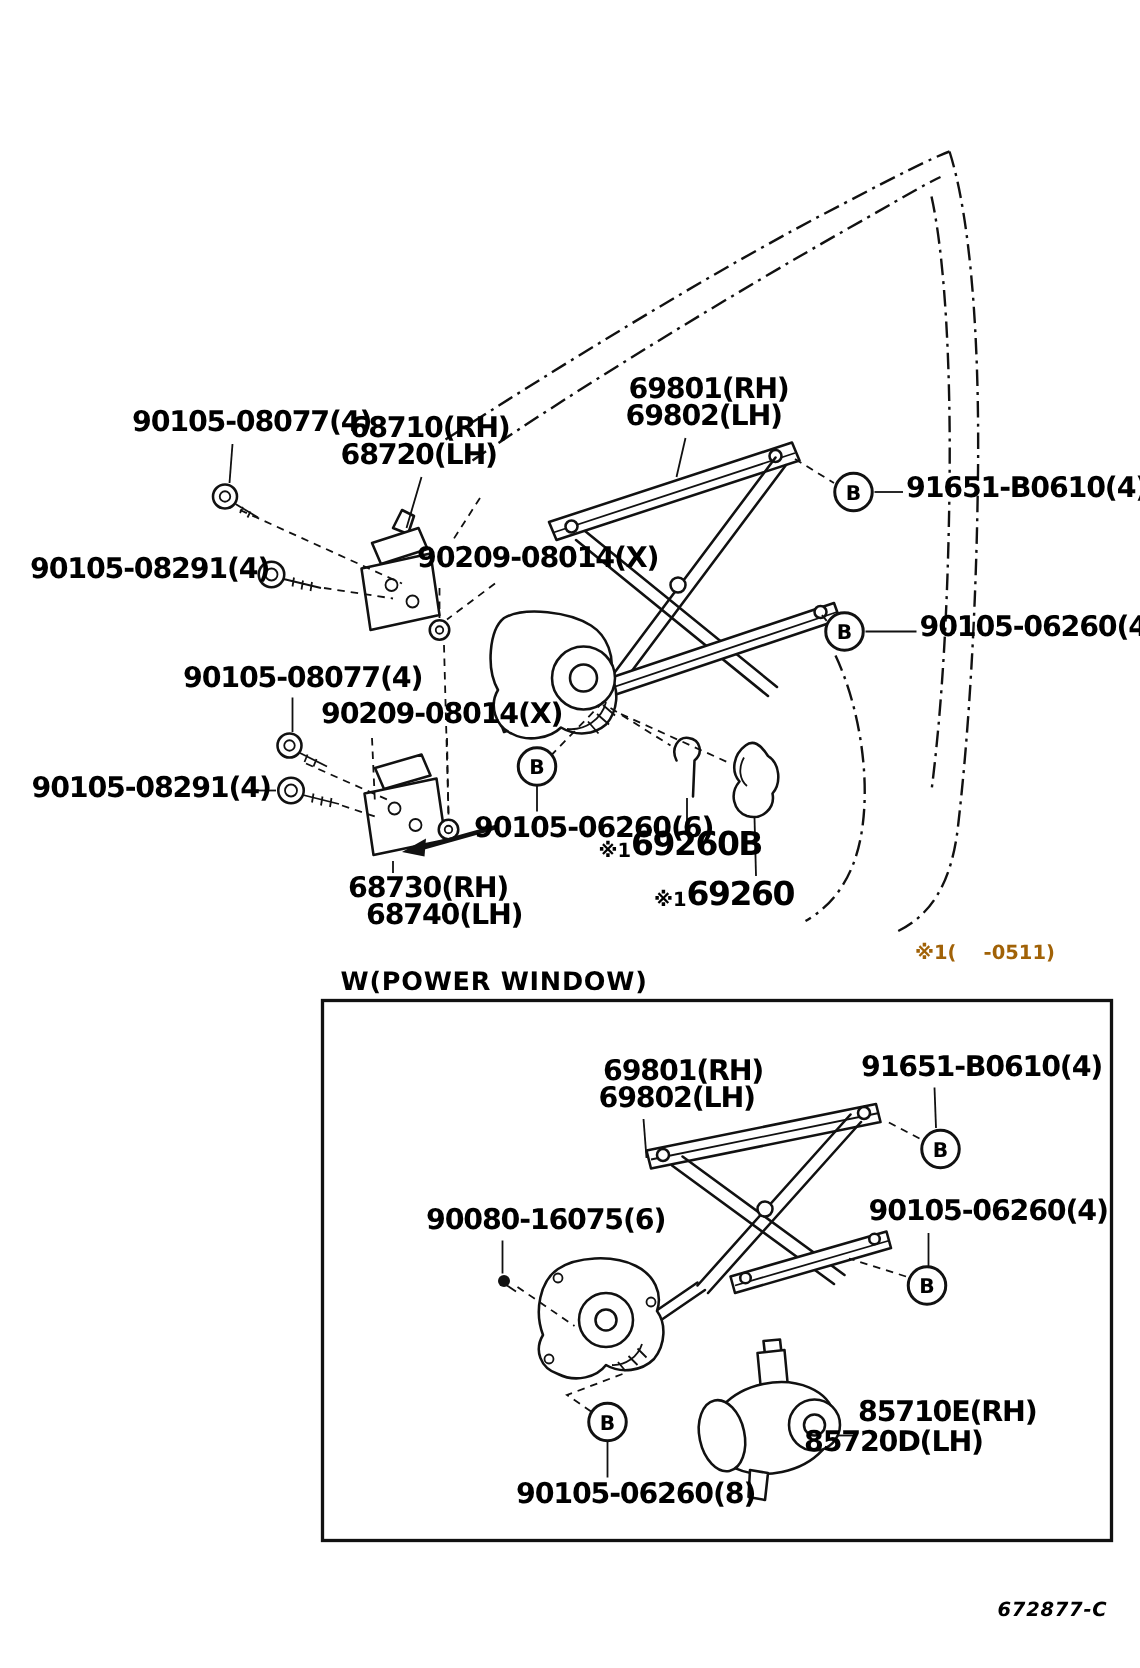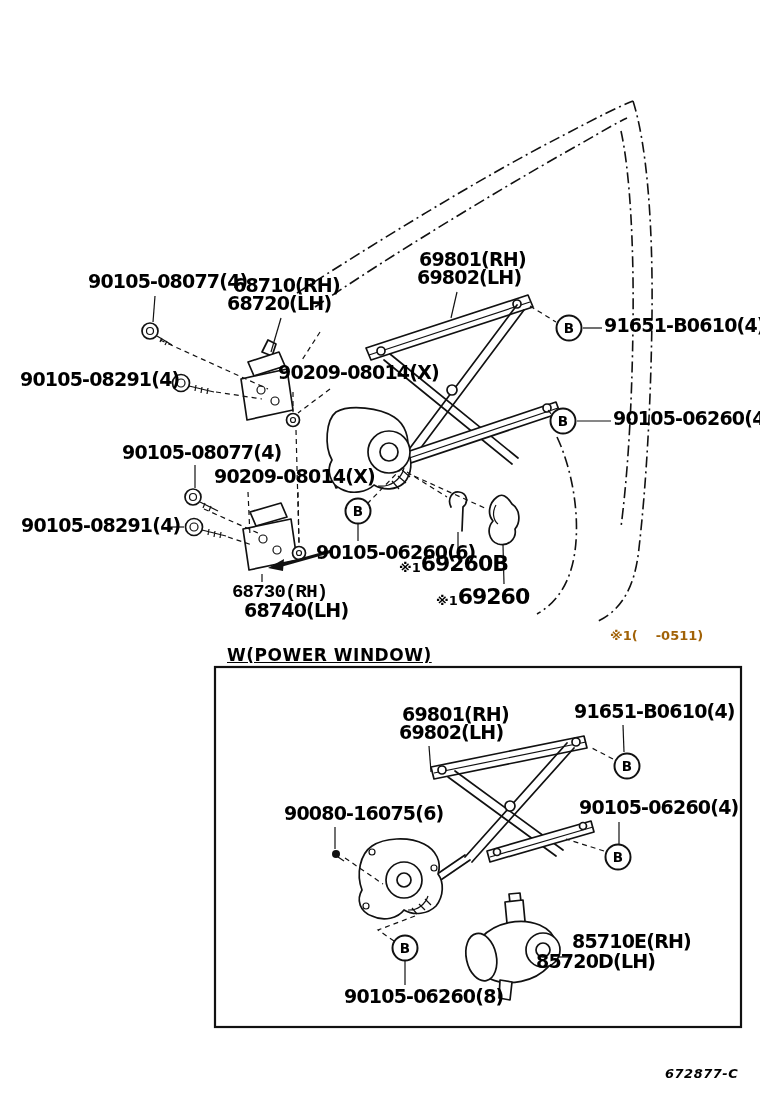--- a/index.html
+++ b/index.html
@@ -239,25 +239,25 @@
 
 <div class="xl" style="left:399px; top:553px;">
   <span class="ref">※1</span>
   <span class="num">69260B</span>
 </div>
 <div class="xl" style="left:436px; top:586px;">
   <span class="ref">※1</span>
   <span class="num">69260</span>
 </div>
 
-<div class="lbl" style="left:232px; top:583px;font-family:Liberation Mono, monospace;">68730(RH)</div>
+<div class="lbl" style="left:232px; top:583px;">68730(RH)</div>
 <div class="lbl" style="left:244px; top:601px;text-align:center;">68740(LH)</div>
 
 <div class="lbl-sm" style="left:610px; top:628px;">※1(    -0511)</div>
-<div class="box-title" style="left:227px; top:645px;text-decoration:underline;">W(POWER WINDOW)</div>
+<div class="box-title" style="left:227px; top:645px;">W(POWER WINDOW)</div>
 
 <div class="lbl" style="left:402px; top:705px;">69801(RH)</div>
 <div class="lbl" style="left:399px; top:723px;">69802(LH)</div>
 <div class="lbl" style="left:574px; top:702px;">91651-B0610(4)</div>
 <div class="lbl" style="left:284px; top:804px;">90080-16075(6)</div>
 <div class="lbl" style="left:579px; top:798px;">90105-06260(4)</div>
 <div class="lbl" style="left:572px; top:932px;">85710E(RH)</div>
 <div class="lbl" style="left:536px; top:952px;">85720D(LH)</div>
 <div class="lbl" style="left:344px; top:987px;">90105-06260(8)</div>
 

